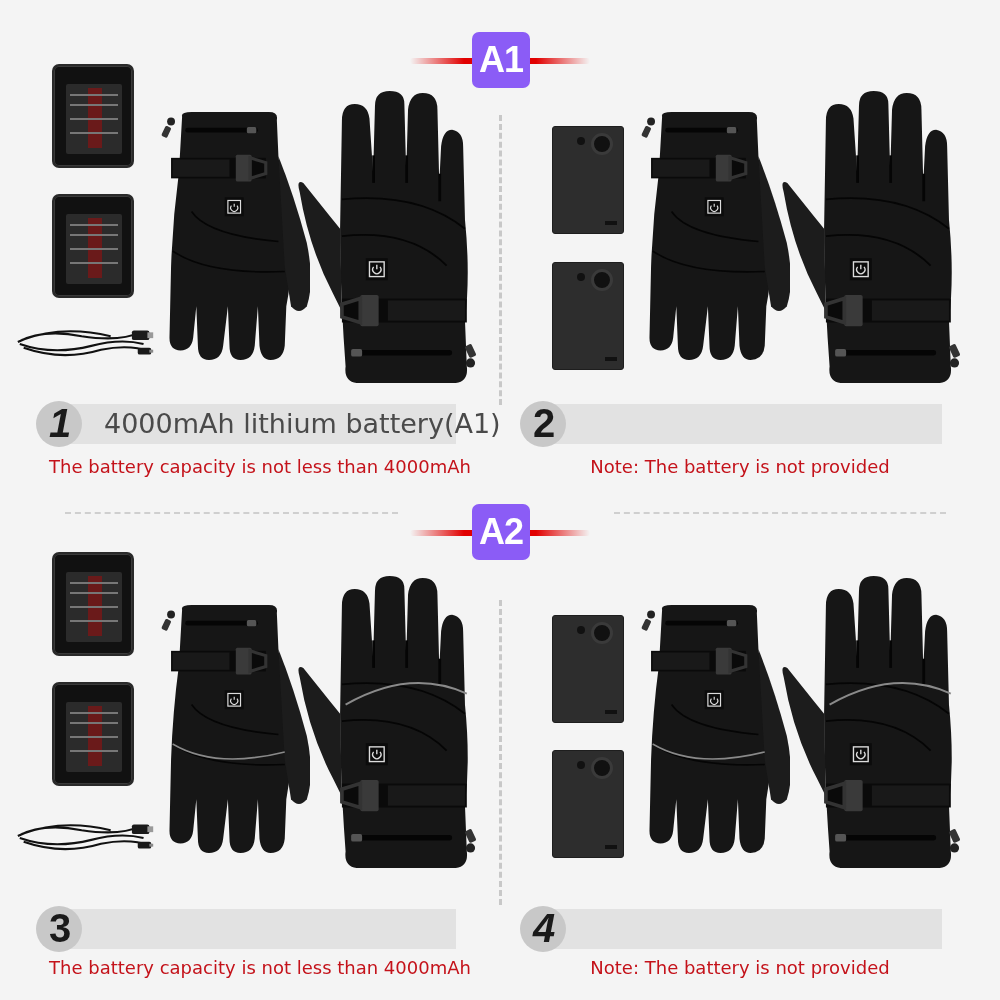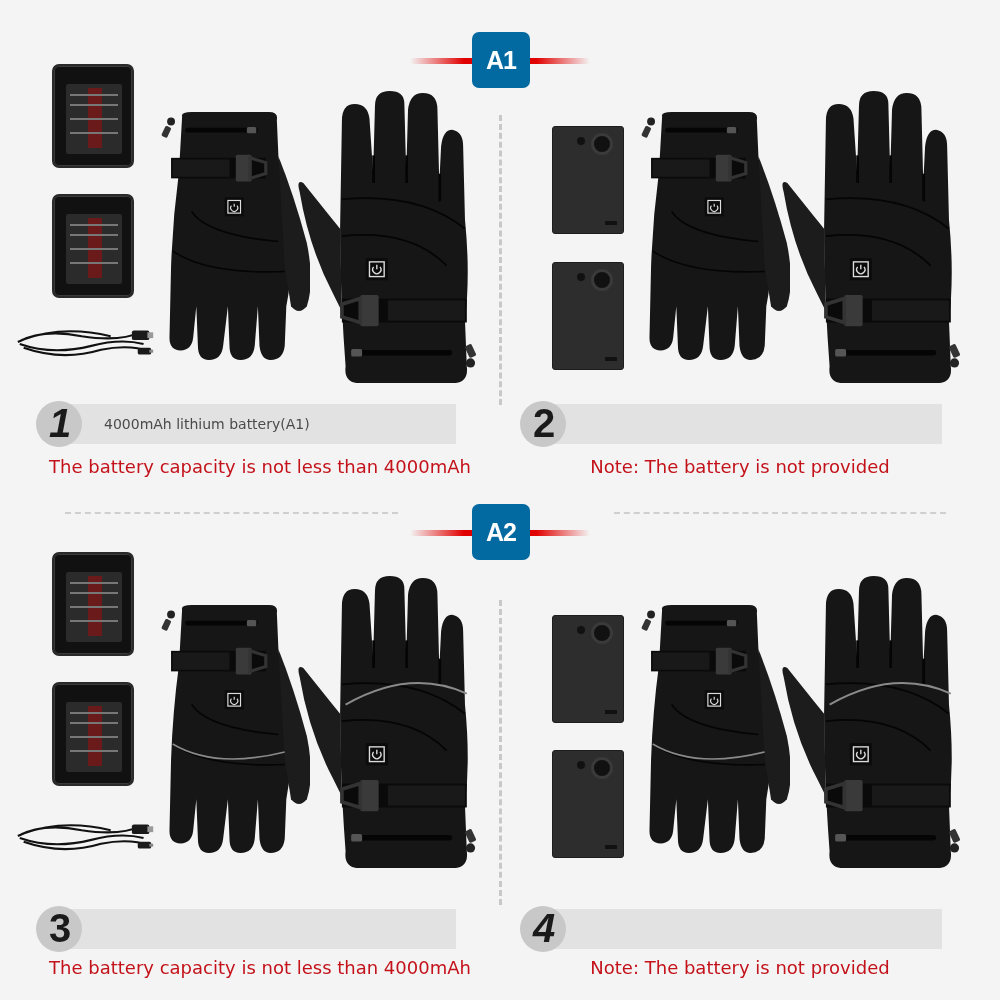--- a/index.html
+++ b/index.html
@@ -8,22 +8,22 @@
 
   
   .badge-wrap { position: absolute; left: 400px; width: 200px; height: 60px; }
   .badge-line {
     position: absolute; left: 10px; right: 10px; top: 28px; height: 6px;
     background: linear-gradient(90deg, rgba(230,0,0,0) 0%, #e10000 30%, #e10000 70%, rgba(230,0,0,0) 100%);
     border-radius: 3px;
   }
   .badge {
     position: absolute; left: 72px; top: 2px; width: 58px; height: 56px;
-    background: #0369a1; border-radius: 7px; color: #fff;
-    font-family: "Liberation Sans", sans-serif; font-weight: bold; font-size: 25px;
+    background: #8b5cf6; border-radius: 7px; color: #fff;
+    font-family: "Liberation Sans", sans-serif; font-weight: bold; font-size: 36px;
     display: flex; align-items: center; justify-content: center; letter-spacing: -1px;
   }
 
   
   .vdash { position: absolute; left: 499px; width: 0; border-left: 3px dashed #c8c8c8; }
   .hdash { position: absolute; top: 512px; height: 0; border-top: 2px dashed #cfcfcf; }
 
   
   .quad { position: absolute; }
 
@@ -57,21 +57,21 @@
     position: absolute; left: 0; top: 0; width: 46px; height: 46px; border-radius: 50%;
     background: #c8c8c8;
   }
   .caption .num {
     position: absolute; left: 4px; top: -2px; width: 40px; height: 48px;
     font-family: "Liberation Sans", sans-serif; font-weight: bold; font-style: italic;
     font-size: 40px; color: #1a1a1a; text-align: center; line-height: 48px;
   }
   .caption .text {
     position: absolute; top: 3px; height: 40px; line-height: 40px;
-    font-size: 14px; color: #4a4a4a; white-space: nowrap;
+    font-size: 27px; color: #4a4a4a; white-space: nowrap;
   }
   .note {
     position: absolute; font-size: 18px; color: #c4121a; white-space: nowrap; text-align: center;
   }
 </style>
 </head>
 <body>
 
 <svg width="0" height="0" style="position:absolute">
   <defs>

